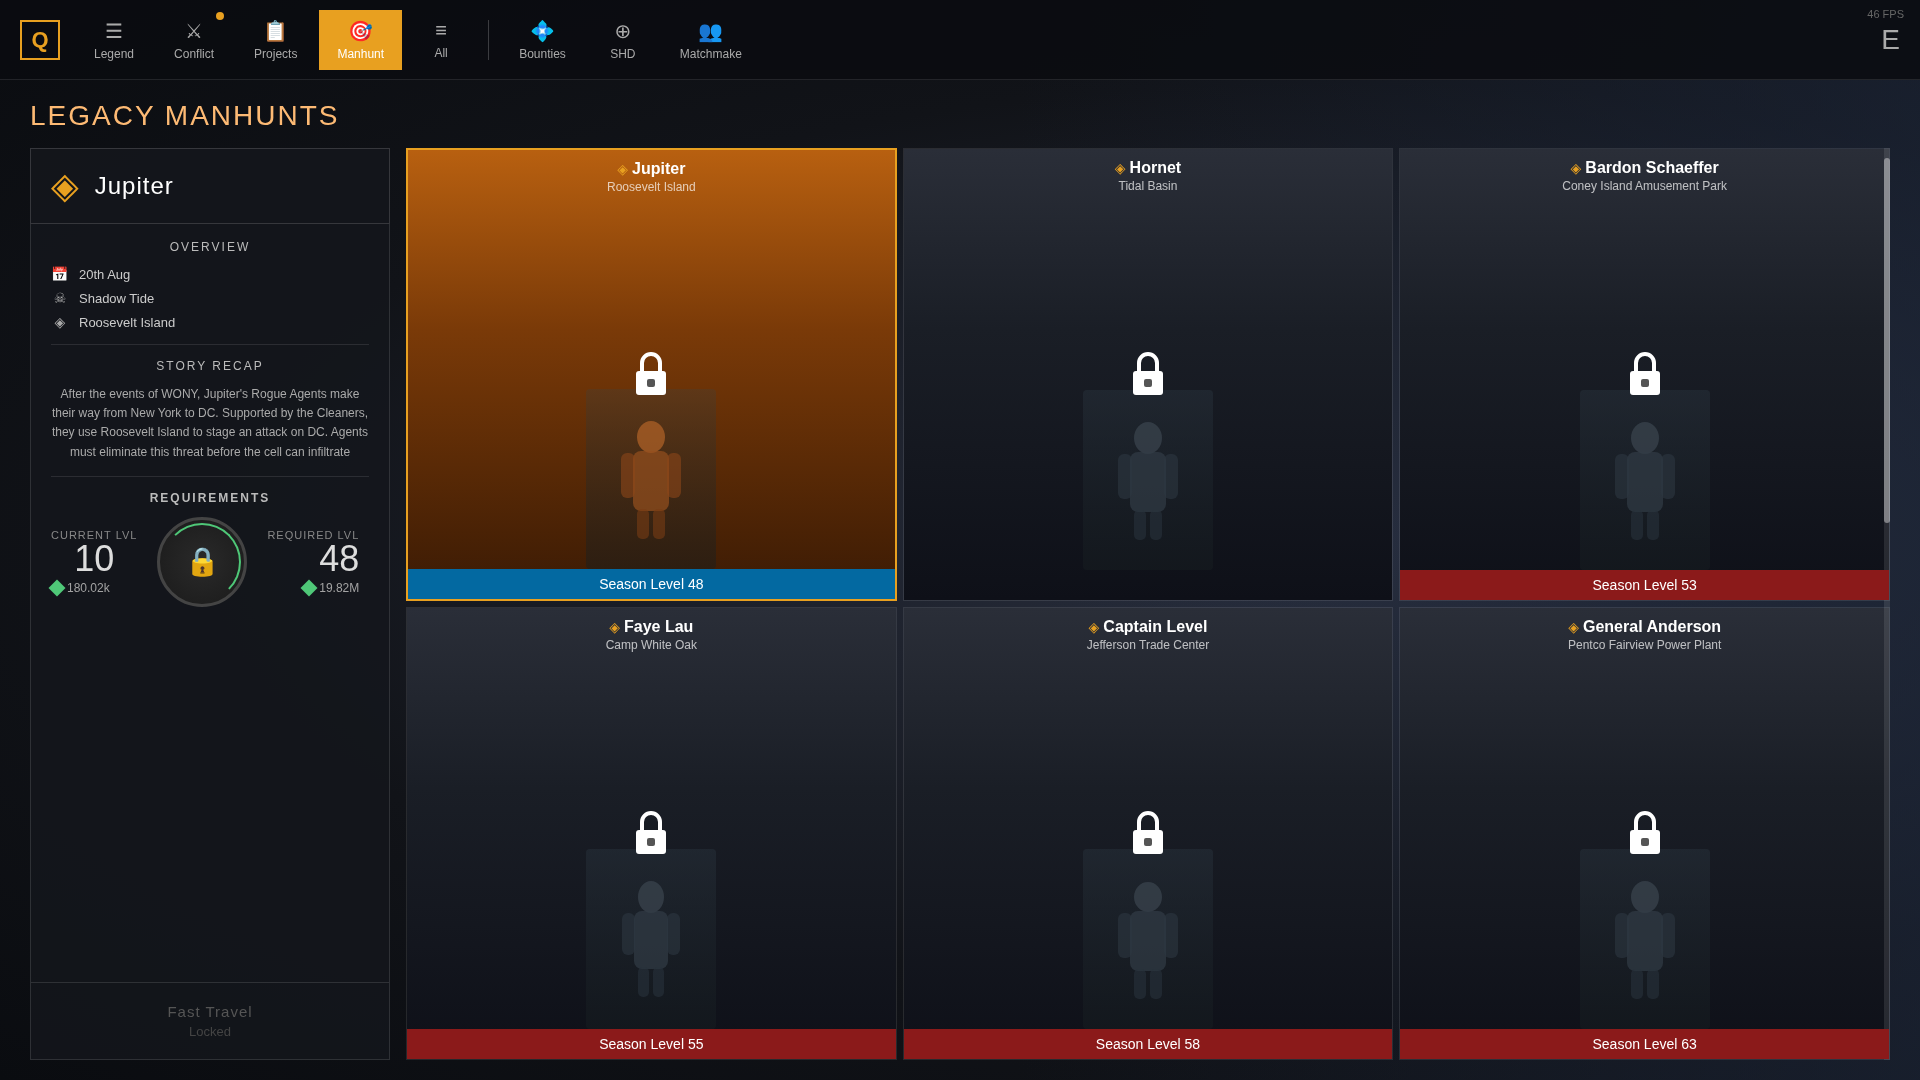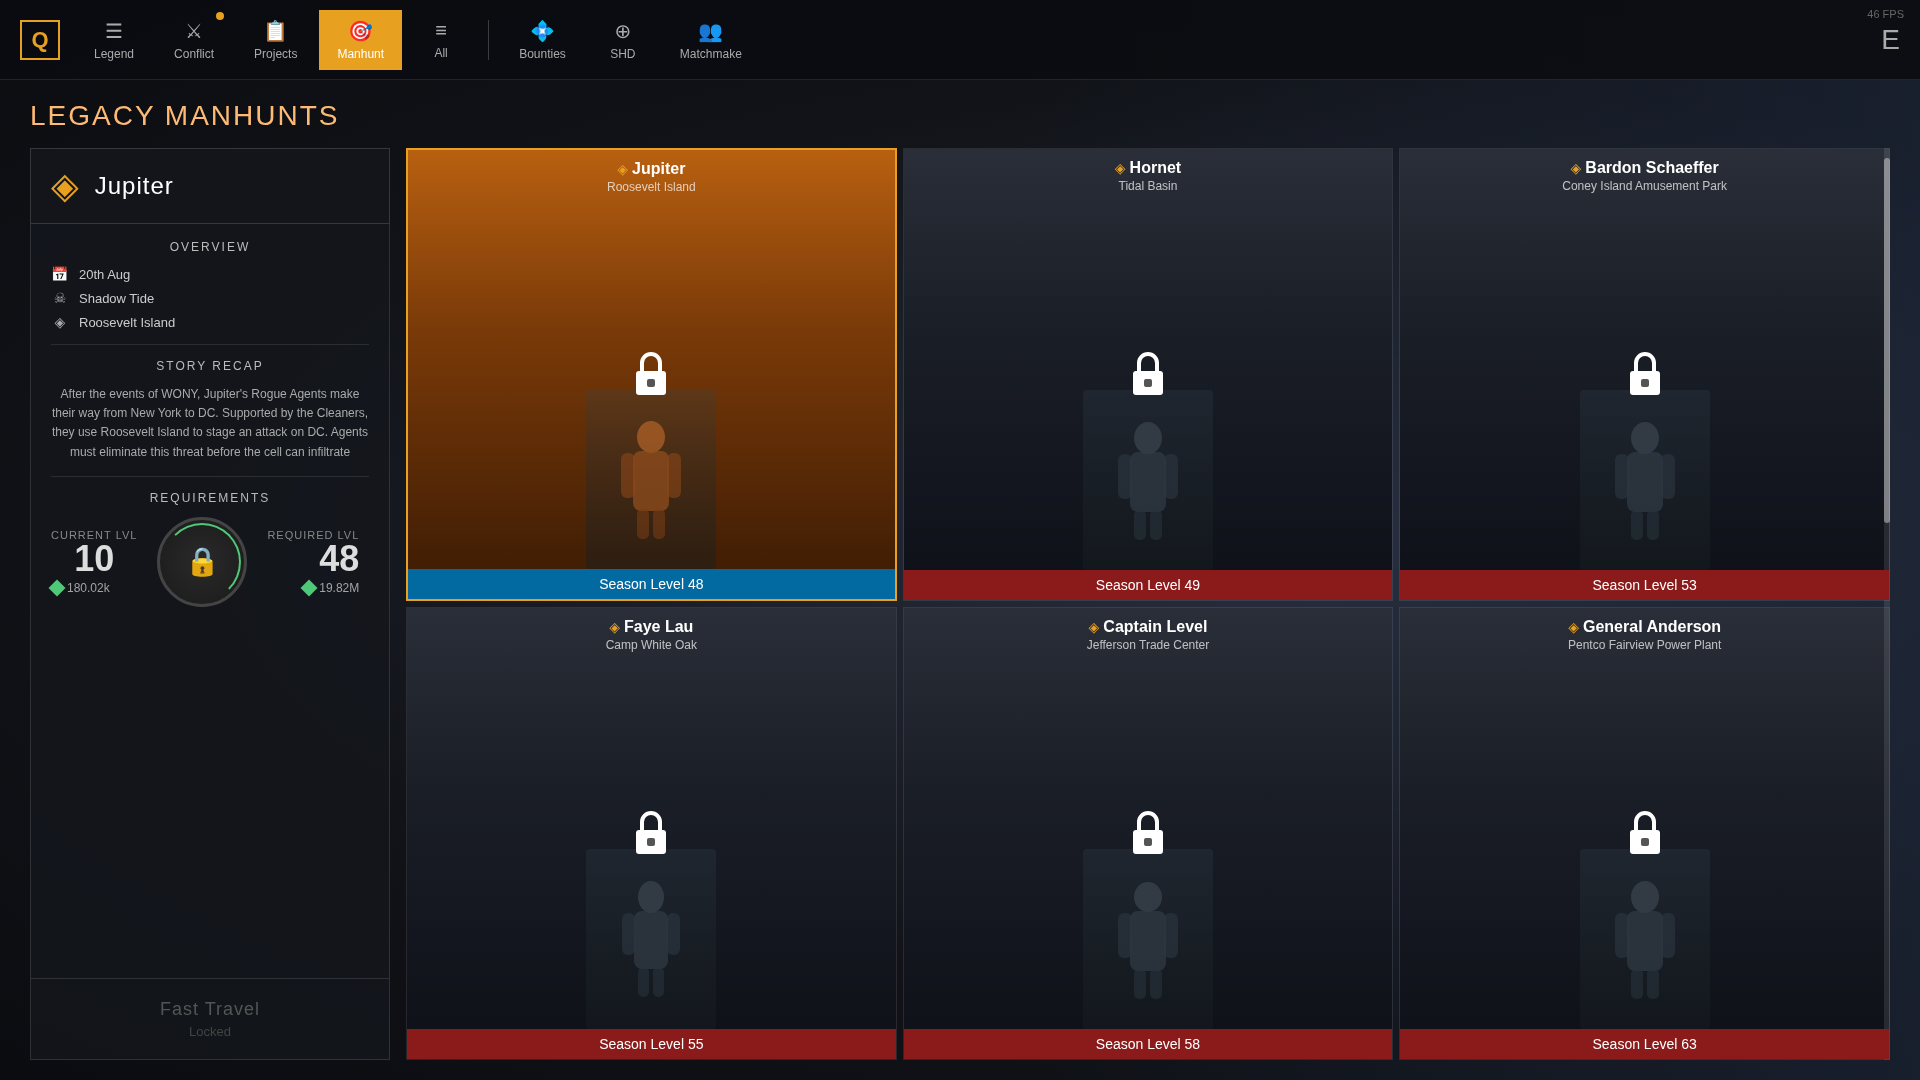--- a/index.html
+++ b/index.html
@@ -176,40 +176,41 @@
       background: rgba(255,255,255,0.1);
       margin: 14px 0;
     }
     .story-text {
       font-size: 12px;
       line-height: 1.6;
       color: #aaa;
     }
     .requirements-section {
       margin-top: 14px;
+      font-weight: bold;
     }
     .req-grid {
       display: flex;
       align-items: center;
       gap: 20px;
       margin-top: 10px;
     }
     .req-lvl-block {
       display: flex;
       flex-direction: column;
     }
     .req-lvl-label {
       font-size: 11px;
       color: #888;
       text-transform: uppercase;
       letter-spacing: 1px;
     }
     .req-lvl-num {
       font-size: 36px;
-      font-weight: bold;
+      font-weight: normal;
       color: #ddd;
       line-height: 1;
     }
     .req-xp {
       font-size: 12px;
       color: #a3a3a3;
       display: flex;
       align-items: center;
       gap: 4px;
       margin-top: 4px;
@@ -248,21 +249,21 @@
       align-items: flex-end;
     }
     .fast-travel-panel {
       background: rgba(20,22,28,0.85);
       border: 1px solid rgba(255,255,255,0.12);
       border-top: none;
       padding: 20px;
       text-align: center;
     }
     .fast-travel-title {
-      font-size: 18px;
+      font-size: 15px;
       color: #555;
       font-weight: 300;
       letter-spacing: 1px;
     }
     .fast-travel-status {
       font-size: 13px;
       color: #444;
       margin-top: 4px;
     }
     
@@ -552,23 +553,20 @@
                 </svg>
               </div>
             </div>
             <div style="position:absolute;top:50%;left:50%;transform:translate(-50%,-50%);z-index:5;">
               <svg class="lock-svg" viewBox="0 0 46 52">
                 <rect x="8" y="24" width="30" height="24" rx="3" fill="white"></rect>
                 <path d="M14 24 V16 A9 9 0 0 1 32 16 V24" fill="none" stroke="white" stroke-width="4" stroke-linecap="round"></path>
                 <rect x="19" y="32" width="8" height="8" rx="2" fill="#555"></rect>
               </svg>
             </div>
-            <div class="card-footer">
-              <span class="season-level-text">Season Level 49</span>
-            </div>
           </div>
 
           <div class="card">
             <div class="card-bg dark"></div>
             <div class="card-header">
               <div class="card-name-row">
                 <span class="target-icon">◈</span>
                 <span class="card-target-name">Bardon Schaeffer</span>
               </div>
               <span class="card-location">Coney Island Amusement Park</span>

